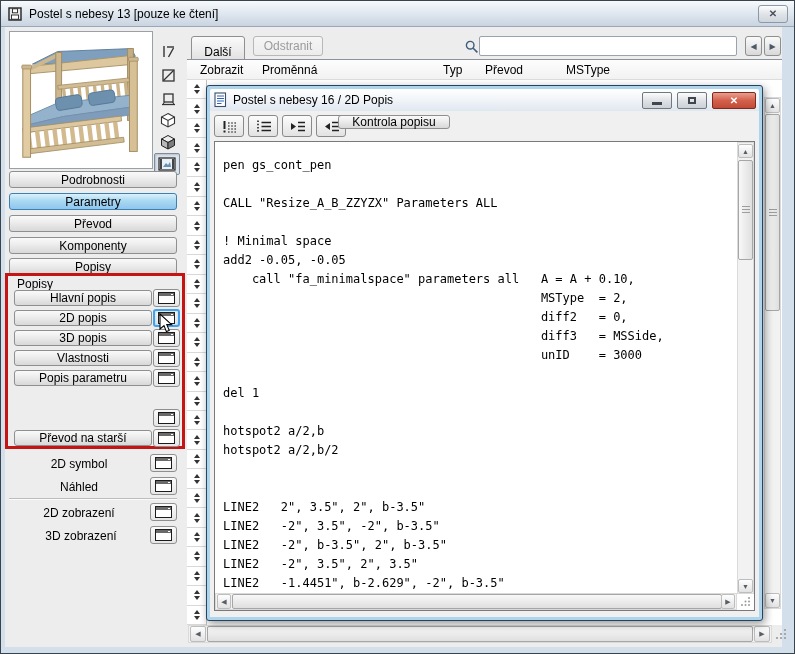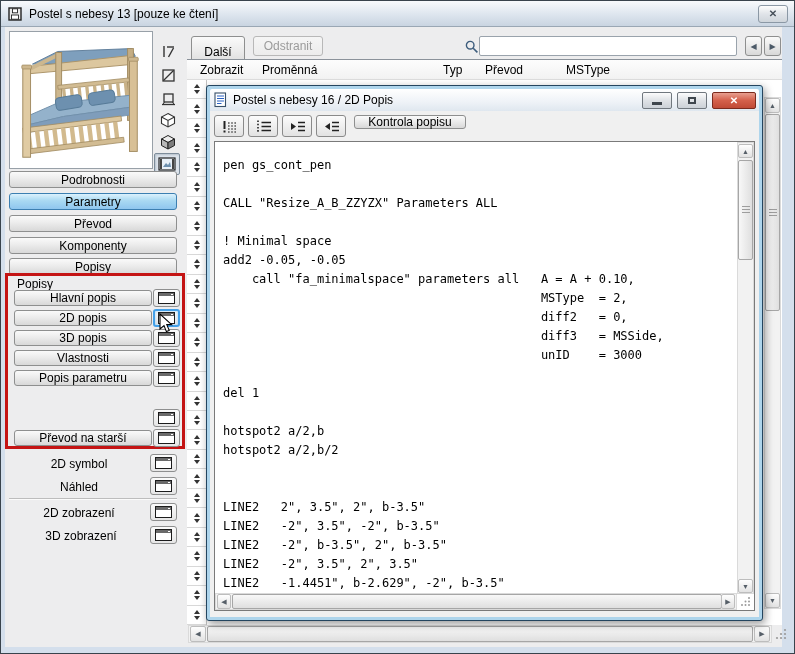--- a/index.html
+++ b/index.html
@@ -533,21 +533,21 @@
           </svg>
         </div>
         <div class="tool-btn" style="left:106px">
           <svg width="17" height="15" viewBox="0 0 17 15">
             <polygon points="7,4 2,7.5 7,11" fill="#222"></polygon>
             <line x1="9" y1="3.5" x2="16" y2="3.5" stroke="#222" stroke-width="1.5"></line>
             <line x1="9" y1="7.5" x2="16" y2="7.5" stroke="#222" stroke-width="1.5"></line>
             <line x1="9" y1="11.5" x2="16" y2="11.5" stroke="#222" stroke-width="1.5"></line>
           </svg>
         </div>
-        <div class="btn abs" style="left:144px;top:4px;width:112px;height:14px">
+        <div class="btn abs" style="left:128px;top:4px;width:112px;height:14px">
             <span>Kontrola popisu</span>
           </div>
 
         <div class="code-wrap">
           <pre class="code-text">pen gs_cont_pen
 
 CALL "Resize_A_B_ZZYZX" Parameters ALL
 
 ! Minimal space
 add2 -0.05, -0.05

